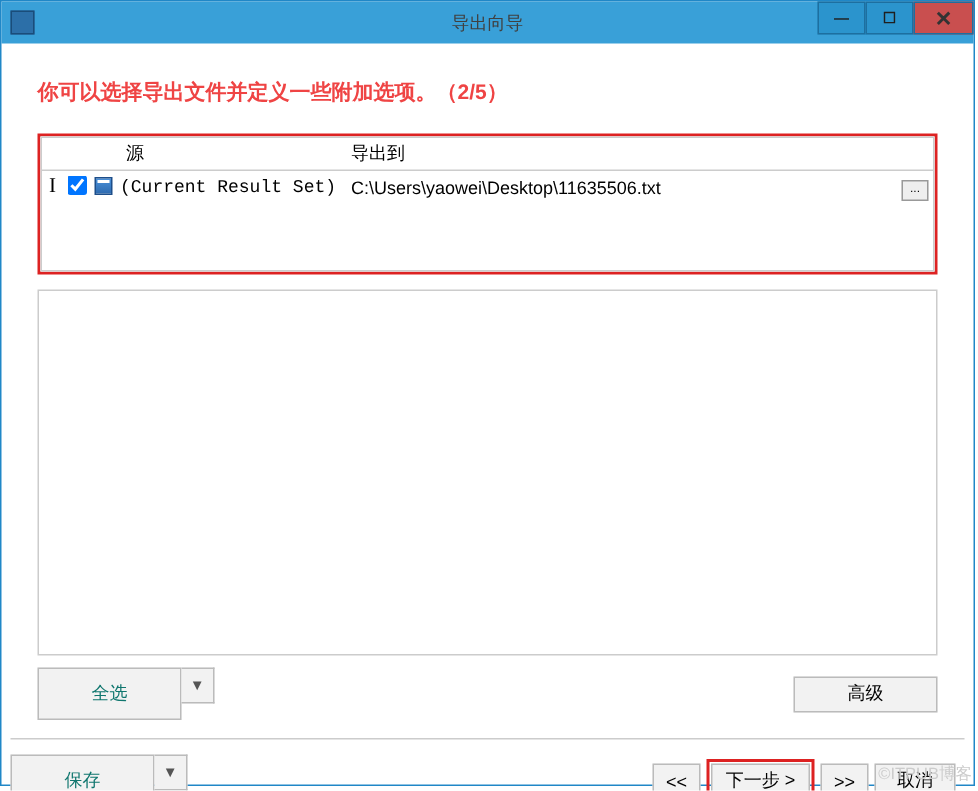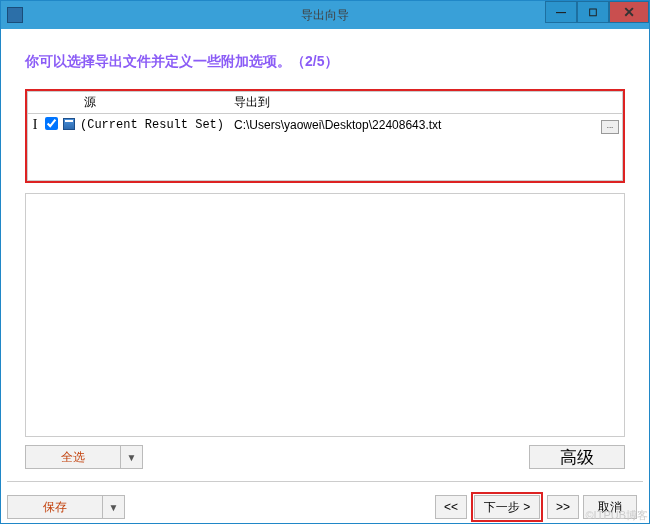--- a/index.html
+++ b/index.html
@@ -6,21 +6,21 @@
 body { font-family: "Microsoft YaHei", Arial, sans-serif; font-size: 12px; background: #fff; width: 652px; height: 527px; position: relative; overflow: hidden; }
 .window { width: 650px; height: 524px; border: 1px solid #2087c7; position: relative; background: #fff; }
 .titlebar { height: 28px; background: #39a0d8; display: flex; align-items: center; position: relative; }
 .title-icon { width: 16px; height: 16px; margin-left: 6px; background: #2c6fa8; border: 1px solid #1a4d7a; display: inline-block; }
 .title-text { position: absolute; left: 50%; transform: translateX(-50%); color: #404040; font-size: 12px; }
 .win-controls { position: absolute; right: 0; top: 0; display: flex; }
 .win-btn { width: 32px; height: 22px; background: #2b94cd; border: 1px solid #1d6fa0; display: flex; align-items: center; justify-content: center; font-size: 10px; color: #1f1f1f; font-weight: bold; }
 .win-btn.max { background: #2b94cd; }
 .win-btn.close { background: #c94f4f; width: 40px; color: #333; font-size: 14px; }
 .content { padding: 0; }
-.heading { color: #8b5cf6; font-size: 14px; font-weight: bold; padding: 24px 24px 18px 24px; }
+.heading { color: #ef4444; font-size: 14px; font-weight: bold; padding: 24px 24px 18px 24px; }
 .grid-wrap { margin: 0 24px 10px 24px; border: 2px solid #d22; position: relative; background: #fff; }
 .grid { border: 1px solid #ccc; background: #fff; }
 .grid-header { display: flex; background: #fff; border-bottom: 1px solid #ccc; height: 22px; align-items: center; }
 .gh-col0 { width: 14px; border-right: 1px solid #ddd; }
 .gh-col1 { width: 18px; border-right: 1px solid #ddd; }
 .gh-col2 { width: 18px; border-right: 1px solid #ddd; }
 .gh-col3 { width: 150px; padding-left: 6px; }
 .gh-col4 { flex: 1; padding-left: 6px; }
 .gh-col5 { width: 24px; }
 .grid-row { display: flex; height: 22px; align-items: center; background: #fff; }
@@ -30,23 +30,23 @@
 .tbl-icon { display: inline-block; width: 12px; height: 12px; background: linear-gradient(#4a90d9, #2e6bb0); border: 1px solid #1d4e8a; position: relative; }
 .tbl-icon::after { content: ""; position: absolute; left: 1px; right: 1px; top: 1px; height: 2px; background: #fff; }
 .gr-source { width: 150px; padding-left: 2px; font-family: Liberation Mono, monospace; }
 .gr-dest { flex: 1; padding-left: 6px; }
 .gr-ell { width: 24px; text-align: center; }
 .ell-btn { width: 18px; height: 14px; border: 1px solid #999; background: #eee; font-size: 8px; line-height: 10px; text-align: center; display: inline-block; }
 .grid-body-space { height: 44px; }
 .list-area { margin: 0 24px; border: 1px solid #ccc; height: 244px; background: #fff; }
 .bottom-bar1 { margin: 8px 24px 0 24px; display: flex; justify-content: space-between; align-items: center; }
 .select-all-group { display: flex; }
-.sel-btn { width: 96px; height: 24px; border: 1px solid #bbb; background: #f2f2f2; color: #c2410c; font-size: 12px; }
+.sel-btn { width: 96px; height: 35px; border: 1px solid #bbb; background: #f2f2f2; color: #0f766e; font-size: 12px; }
 .sel-drop { width: 22px; height: 24px; border: 1px solid #bbb; border-left: none; background: #f2f2f2; font-size: 10px; color: #555; }
-.adv-btn { width: 96px; height: 24px; border: 1px solid #bbb; background: #f2f2f2; font-size: 17px; }
+.adv-btn { width: 96px; height: 24px; border: 1px solid #bbb; background: #f2f2f2; font-size: 12px; }
 .hr { margin: 12px 6px 0 6px; border: none; border-top: 1px solid #ccc; }
 .bottom-bar2 { margin: 10px 6px 0 6px; display: flex; justify-content: space-between; align-items: center; }
 .save-group { display: flex; }
 .nav-group { display: flex; gap: 4px; align-items: center; margin-right: 6px; }
 .nav-btn { height: 24px; border: 1px solid #bbb; background: #f2f2f2; font-size: 12px; padding: 0 8px; min-width: 30px; }
 .nav-btn.prev, .nav-btn.next { min-width: 66px; }
 .nav-btn.cancel { min-width: 54px; }
 .next-highlight { border: 2px solid #d22; padding: 1px; display: inline-block; }
 .watermark { position: absolute; right: 4px; bottom: 4px; color: #ccc; font-size: 11px; }
 input[type=checkbox] { margin: 0; }
@@ -80,21 +80,21 @@
         </div>
         <div class="grid-row">
           <div class="gr-cursor">I</div>
           <div class="gr-check">
             <input type="checkbox" checked="" style="">
           </div>
           <div class="gr-icon">
             <span class="tbl-icon"></span>
           </div>
           <div class="gr-source">(Current Result Set)</div>
-          <div class="gr-dest">C:\Users\yaowei\Desktop\22408643.txt</div>
+          <div class="gr-dest">C:\Users\yaowei\Desktop\11635506.txt</div>
           <div class="gr-ell">
             <span class="ell-btn">...</span>
           </div>
         </div>
         <div class="grid-body-space"></div>
       </div>
     </div>
 
     <div class="list-area"></div>
 

